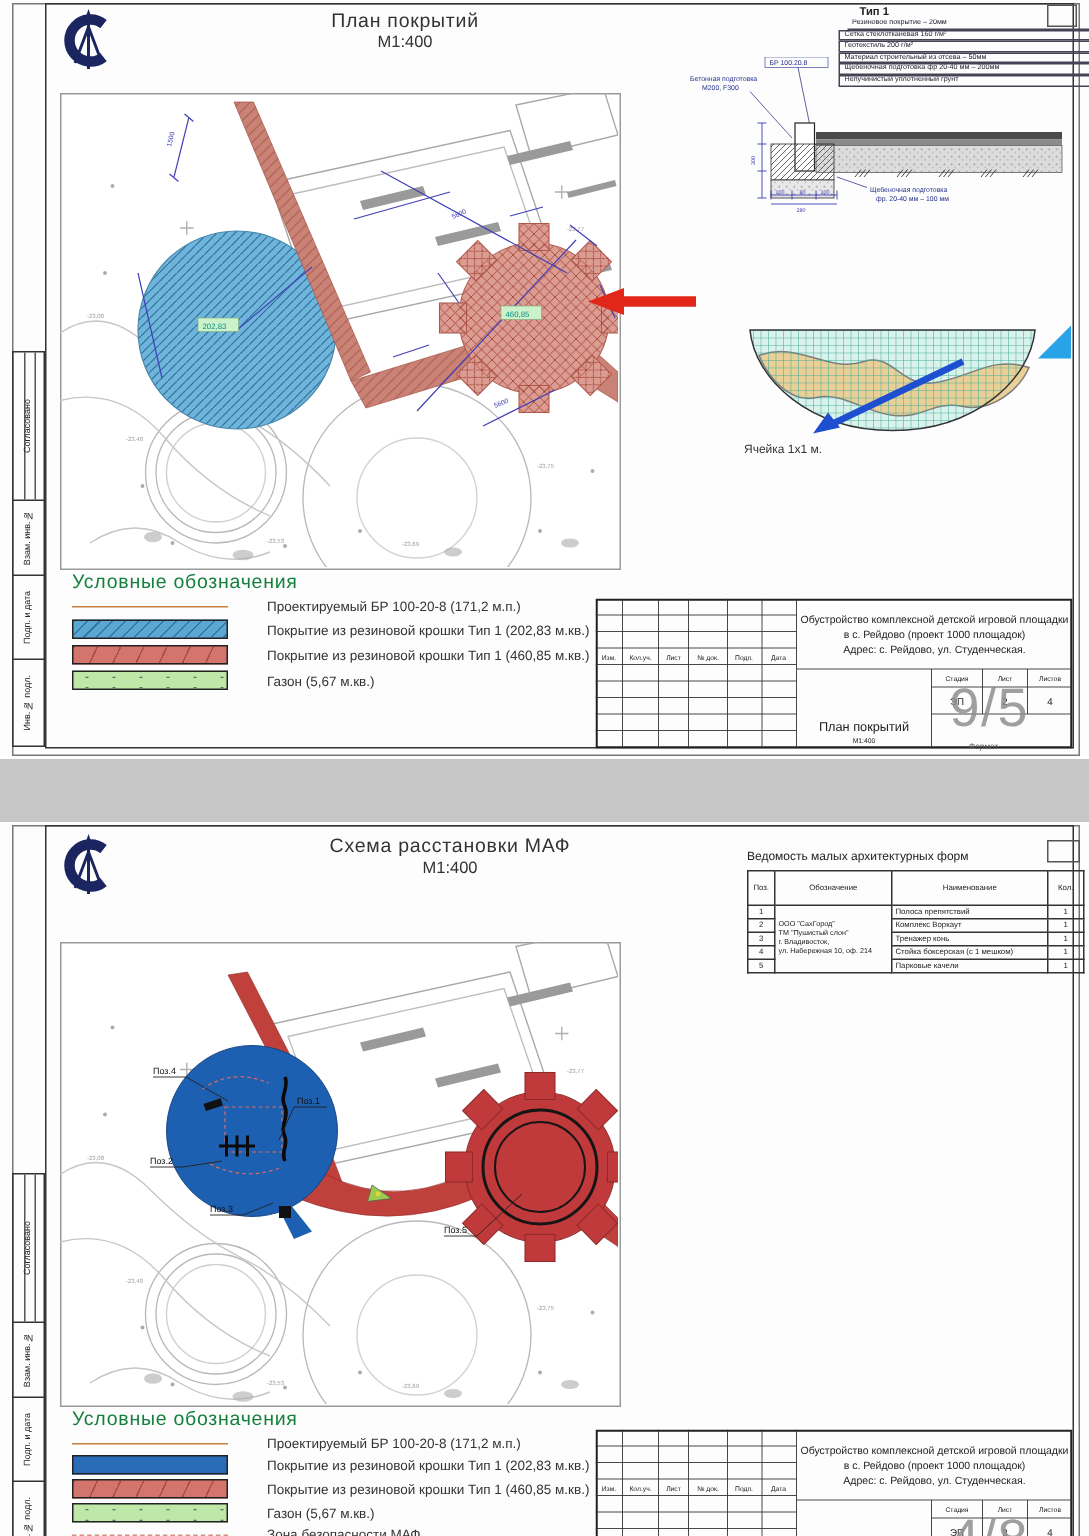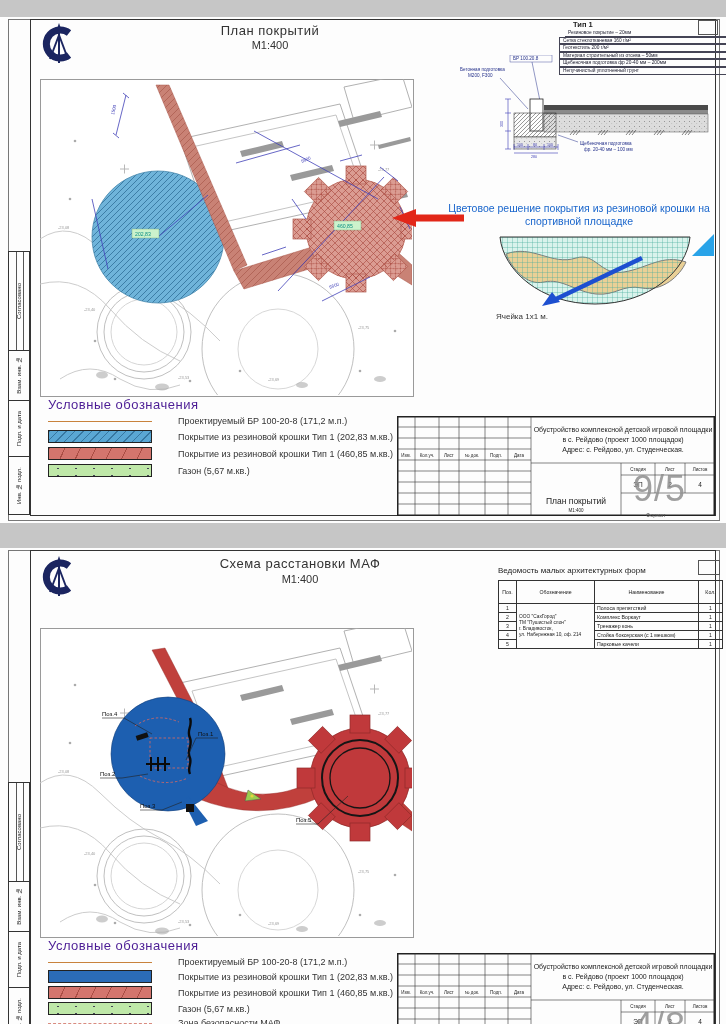--- a/index.html
+++ b/index.html
@@ -14,21 +14,21 @@
   .sheet-scale{position:absolute;text-align:center;font-size:11px;color:#333;}
   .type1{position:absolute;width:176px;margin-left:16px;}
   .type1-title{font-size:7.5px;font-weight:bold;color:#222;margin:0 0 1px 14px;}
   .type1 .row{font-size:4.8px;line-height:5.6px;height:5.6px;border:0.5px solid #445;
               padding:0 0 0 3px;white-space:nowrap;overflow:hidden;color:#223;}
   .type1 .row.first{border:none;border-bottom:0.5px solid #445;margin-left:6px;}
   .banner{position:absolute;font-size:36px;font-weight:bold;color:#111;letter-spacing:2px;white-space:nowrap;}
   .note{position:absolute;font-size:10.5px;line-height:1.25;color:#1a66cc;text-align:center;}
   .cellcap{position:absolute;font-size:8px;color:#333;text-align:center;}
   .legend{position:absolute;}
-  .legend-title{font-size:13px;color:#4c1d95;letter-spacing:.5px;margin-bottom:4px;}
+  .legend-title{font-size:13px;color:#15803d;letter-spacing:.5px;margin-bottom:4px;}
   .lg-row{display:flex;align-items:center;margin-bottom:4px;}
   .lg-label{font-size:9px;color:#333;margin-left:26px;white-space:nowrap;}
   .sw{width:104px;height:13px;border:1px solid #222;box-sizing:border-box;flex:none;}
   .sw-line{width:104px;height:0;border:none;border-top:1.5px solid #c8823c;}
   .sw-dash{width:104px;height:0;border:none;border-top:1.5px dashed #d98b7f;}
   .sw-blue1{background:#5aa7d4 repeating-linear-gradient(135deg,rgba(25,80,120,.55) 0 1px,transparent 1px 6px);}
   .sw-blue2{background:#2b6cb8;}
   .sw-red{background:#d4756d repeating-linear-gradient(115deg,rgba(120,30,20,.45) 0 1px,transparent 1px 14px);}
   .sw-green{background-color:#bfe8a8;background-image:radial-gradient(#445 0.8px,transparent 1.1px);background-size:18px 7px;}
   .titleblock{position:absolute;width:318px;height:100px;}
@@ -48,21 +48,21 @@
   .maf th{text-align:center;height:20px;}
   .maf .c{text-align:center;}
   .maf .supplier{font-size:4.8px;line-height:1.3;vertical-align:middle;}
   svg text{font-family:"Liberation Sans",sans-serif;}
 </style>
 </head>
 <body>
 
 <div class="canvas">
 
-  <section class="sheet" style="top:17px;height:506px;">
+  <section class="sheet" style="top:0;height:506px;">
     <div class="frame-outer" style="left:8px;top:2px;width:710px;height:500px;"></div>
     <div class="frame-main" style="left:30px;top:2px;width:684px;height:495px;"></div>
     <div class="corner-box" style="left:698px;top:3px;width:18px;height:13px;"></div>
 
     <svg class="abs" style="left:36px;top:4px;" width="46" height="46" viewBox="0 0 46 46">
       <path d="M33,12 A14,14 0 1 0 33,34" fill="none" stroke="#1b2560" stroke-width="7"></path>
       <line x1="23" y1="42" x2="23" y2="6" stroke="#1b2560" stroke-width="2"></line>
       <polygon points="23,2 19.5,12 26.5,12" fill="#1b2560"></polygon>
       <line x1="23" y1="14" x2="14" y2="38" stroke="#1b2560" stroke-width="2"></line>
       <line x1="23" y1="14" x2="32" y2="38" stroke="#1b2560" stroke-width="2"></line>
@@ -252,21 +252,20 @@
         <text x="75" y="91" stroke="none">80</text>
         <text x="89" y="91" stroke="none">100</text>
         <line x1="56" y1="98" x2="100" y2="98"></line>
         <text x="73" y="103" stroke="none">280</text>
       </g>
     </svg>
 
     <svg class="abs" style="left:392px;top:192px;" width="72" height="18" viewBox="0 0 72 18">
       <polygon points="0,9 24,0 24,5.5 72,5.5 72,12.5 24,12.5 24,18" fill="#e22718"></polygon>
     </svg>
-    <div class="note" style="left:443px;top:185px;width:272px;">Цветовое решение покрытия из резиновой крошки на спортивной площадке</div>
 
     <svg class="abs" style="left:492px;top:215px;" width="224" height="78" viewBox="0 0 224 78">
       <defs>
         <pattern id="gridT" width="5" height="5" patternUnits="userSpaceOnUse">
           <path d="M5,0 H0 V5" fill="none" stroke="#45ab99" stroke-width="0.7"></path>
         </pattern>
       </defs>
       <path d="M8,5 H198 C195,38 158,72 103,72 C48,72 11,38 8,5 Z" fill="#d9f3ec" stroke="none"></path>
       <path d="M14,22 C40,12 60,34 84,26 C104,20 108,44 132,40 C156,36 170,22 194,30 C188,44 170,60 150,56 C130,52 124,64 104,62 C84,60 70,46 52,50 C34,54 20,36 14,22 Z" fill="#e9d096" stroke="#7c7c7c" stroke-width="1"></path>
       <path d="M8,5 H198 C195,38 158,72 103,72 C48,72 11,38 8,5 Z" fill="url(#gridT)" stroke="#333" stroke-width="1"></path>

